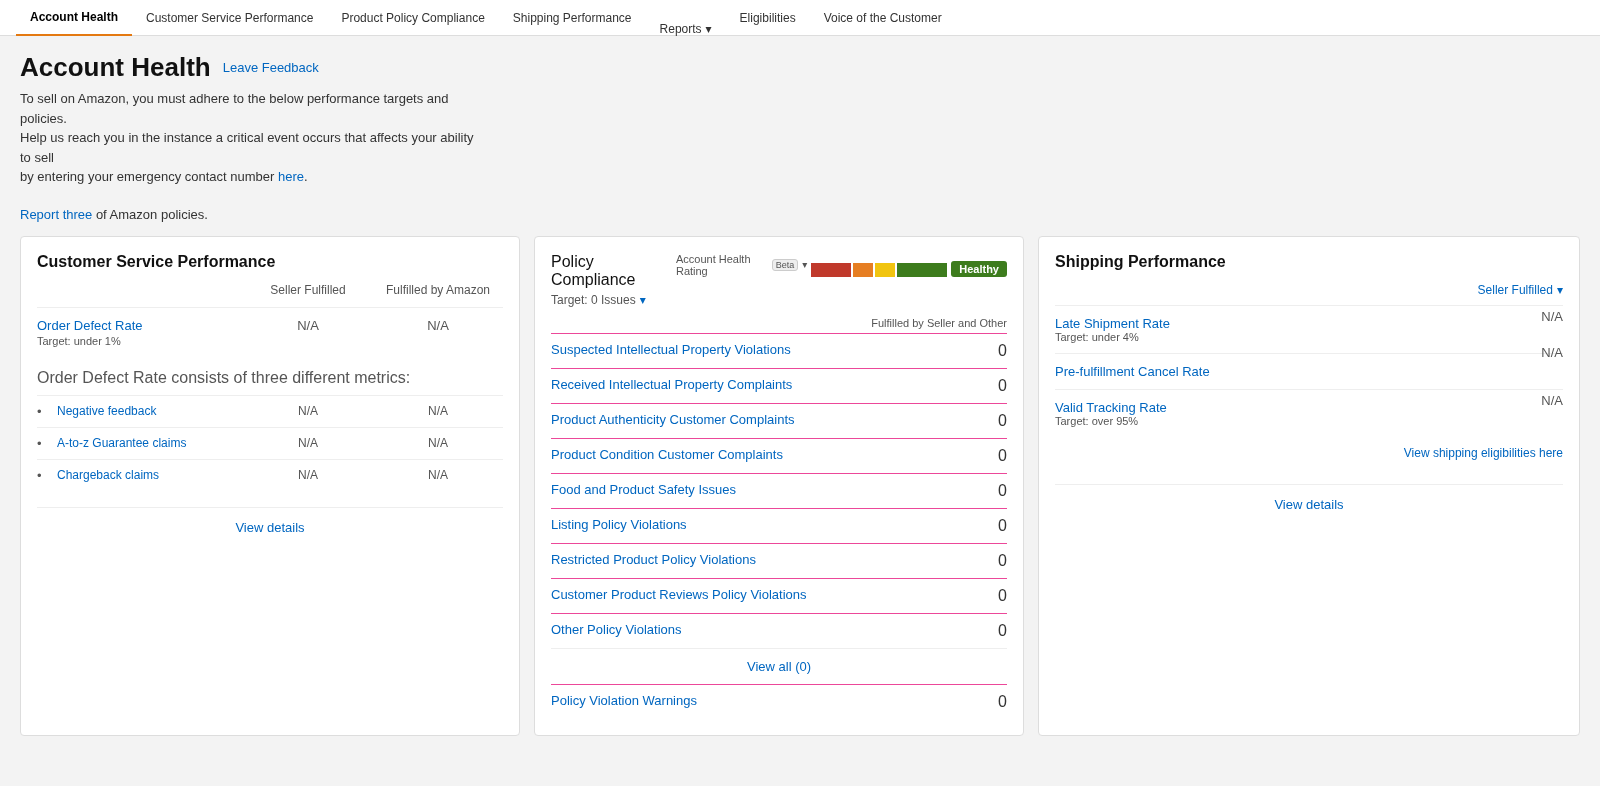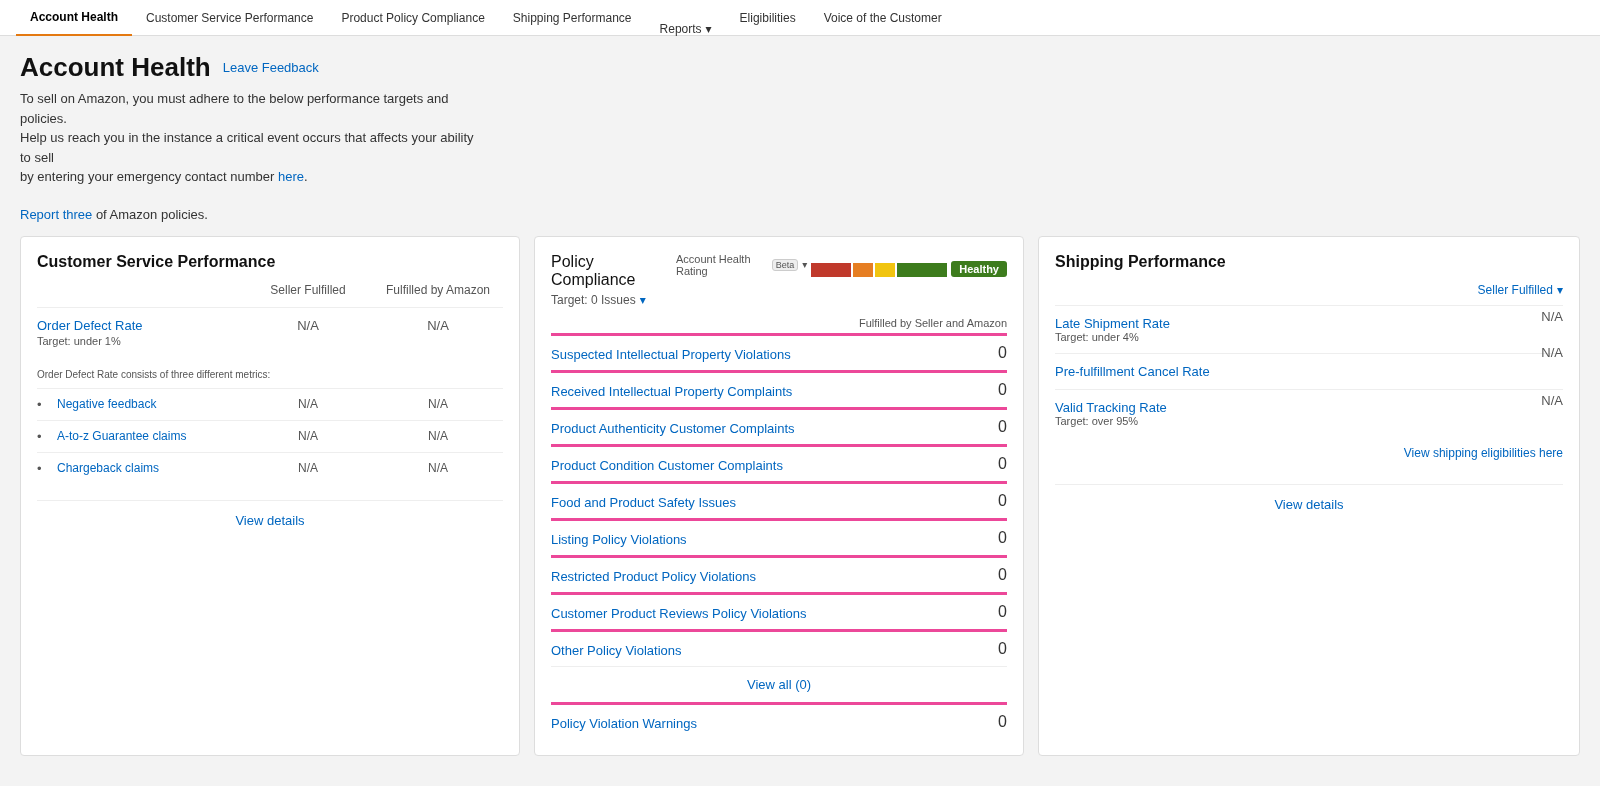--- a/index.html
+++ b/index.html
@@ -55,21 +55,21 @@
 
     
     .left-card { flex: 0 0 500px; min-width: 0; }
     .col-headers { display: flex; justify-content: flex-end; gap: 0; margin-bottom: 10px; }
     .col-header { width: 130px; text-align: center; font-size: 12px; color: #555; }
     .metric-row { border-top: 1px solid #eee; padding: 10px 0; }
     .metric-name { color: #0066c0; font-size: 13px; text-decoration: none; cursor: pointer; }
     .metric-target { font-size: 11px; color: #555; margin-top: 2px; }
     .metric-name-col { flex: 1; }
 
-    .sub-metrics-title { font-size: 10px; color: #555; margin: 12px 0 8px 0; }
+    .sub-metrics-title { font-size: 16px; color: #555; margin: 12px 0 8px 0; }
     .sub-metric-row { border-top: 1px solid #eee; padding: 8px 0; display: flex; align-items: center; }
     .bullet { width: 20px; flex-shrink: 0; color: #555; }
     .sub-metric-name { flex: 1; color: #0066c0; font-size: 12px; cursor: pointer; }
     .sub-metric-vals { display: flex; gap: 0; }
     .sub-metric-val { width: 130px; text-align: center; font-size: 12px; color: #555; }
 
     .view-details-row { text-align: center; border-top: 1px solid #eee; padding-top: 12px; margin-top: 16px; }
     .view-details-link { color: #0066c0; font-size: 13px; text-decoration: none; }
 
     
@@ -81,21 +81,21 @@
     .ahr-label .beta { background: #eee; border: 1px solid #ccc; border-radius: 3px; padding: 0 3px; font-size: 9px; }
     .ahr-label .chevron { font-size: 10px; }
     .health-bar { display: flex; gap: 2px; }
     .health-bar-seg { height: 14px; }
     .healthy-badge { background: #3d7c1d; color: #fff; font-size: 11px; font-weight: bold; padding: 2px 8px; border-radius: 3px; text-align: center; }
 
     .policy-target { font-size: 12px; color: #555; margin-bottom: 10px; display: flex; align-items: center; gap: 4px; }
 
     .fulfilled-by-label { text-align: right; font-size: 11px; color: #555; margin-bottom: 4px; }
 
-    .policy-item-row { border-top: 3px solid #ec4899; padding: 8px 0; display: flex; align-items: flex-end; justify-content: space-between; }
+    .policy-item-row { border-top: 1px solid #ec4899; padding: 8px 0; display: flex; align-items: flex-start; justify-content: space-between; }
     .policy-item-name { color: #0066c0; font-size: 13px; cursor: pointer; }
     .policy-item-count { font-size: 16px; color: #333; font-weight: normal; }
 
     .view-all-row { text-align: center; border-top: 1px solid #eee; padding: 10px 0; }
     .view-all-link { color: #0066c0; font-size: 13px; text-decoration: none; }
 
     
     .right-card { flex: 1; min-width: 0; }
     .shipping-header-row { display: flex; justify-content: flex-end; margin-bottom: 8px; }
     .seller-fulfilled-select { font-size: 12px; color: #0066c0; border: none; background: transparent; cursor: pointer; display: flex; align-items: center; gap: 4px; }
@@ -218,21 +218,21 @@
           </div>
           <div class="healthy-badge">Healthy</div>
         </div>
       </div>
 
       <div class="policy-target">
         <span>Target: 0 Issues</span>
         <span style="color:#0066c0;cursor:pointer;">▾</span>
       </div>
 
-      <div class="fulfilled-by-label">Fulfilled by Seller and Amazon</div>
+      <div class="fulfilled-by-label">Fulfilled by Seller and Other</div>
 
       <div class="policy-item-row">
         <a class="policy-item-name">Suspected Intellectual Property Violations</a>
         <span class="policy-item-count">0</span>
       </div>
       <div class="policy-item-row">
         <a class="policy-item-name">Received Intellectual Property Complaints</a>
         <span class="policy-item-count">0</span>
       </div>
       <div class="policy-item-row">

